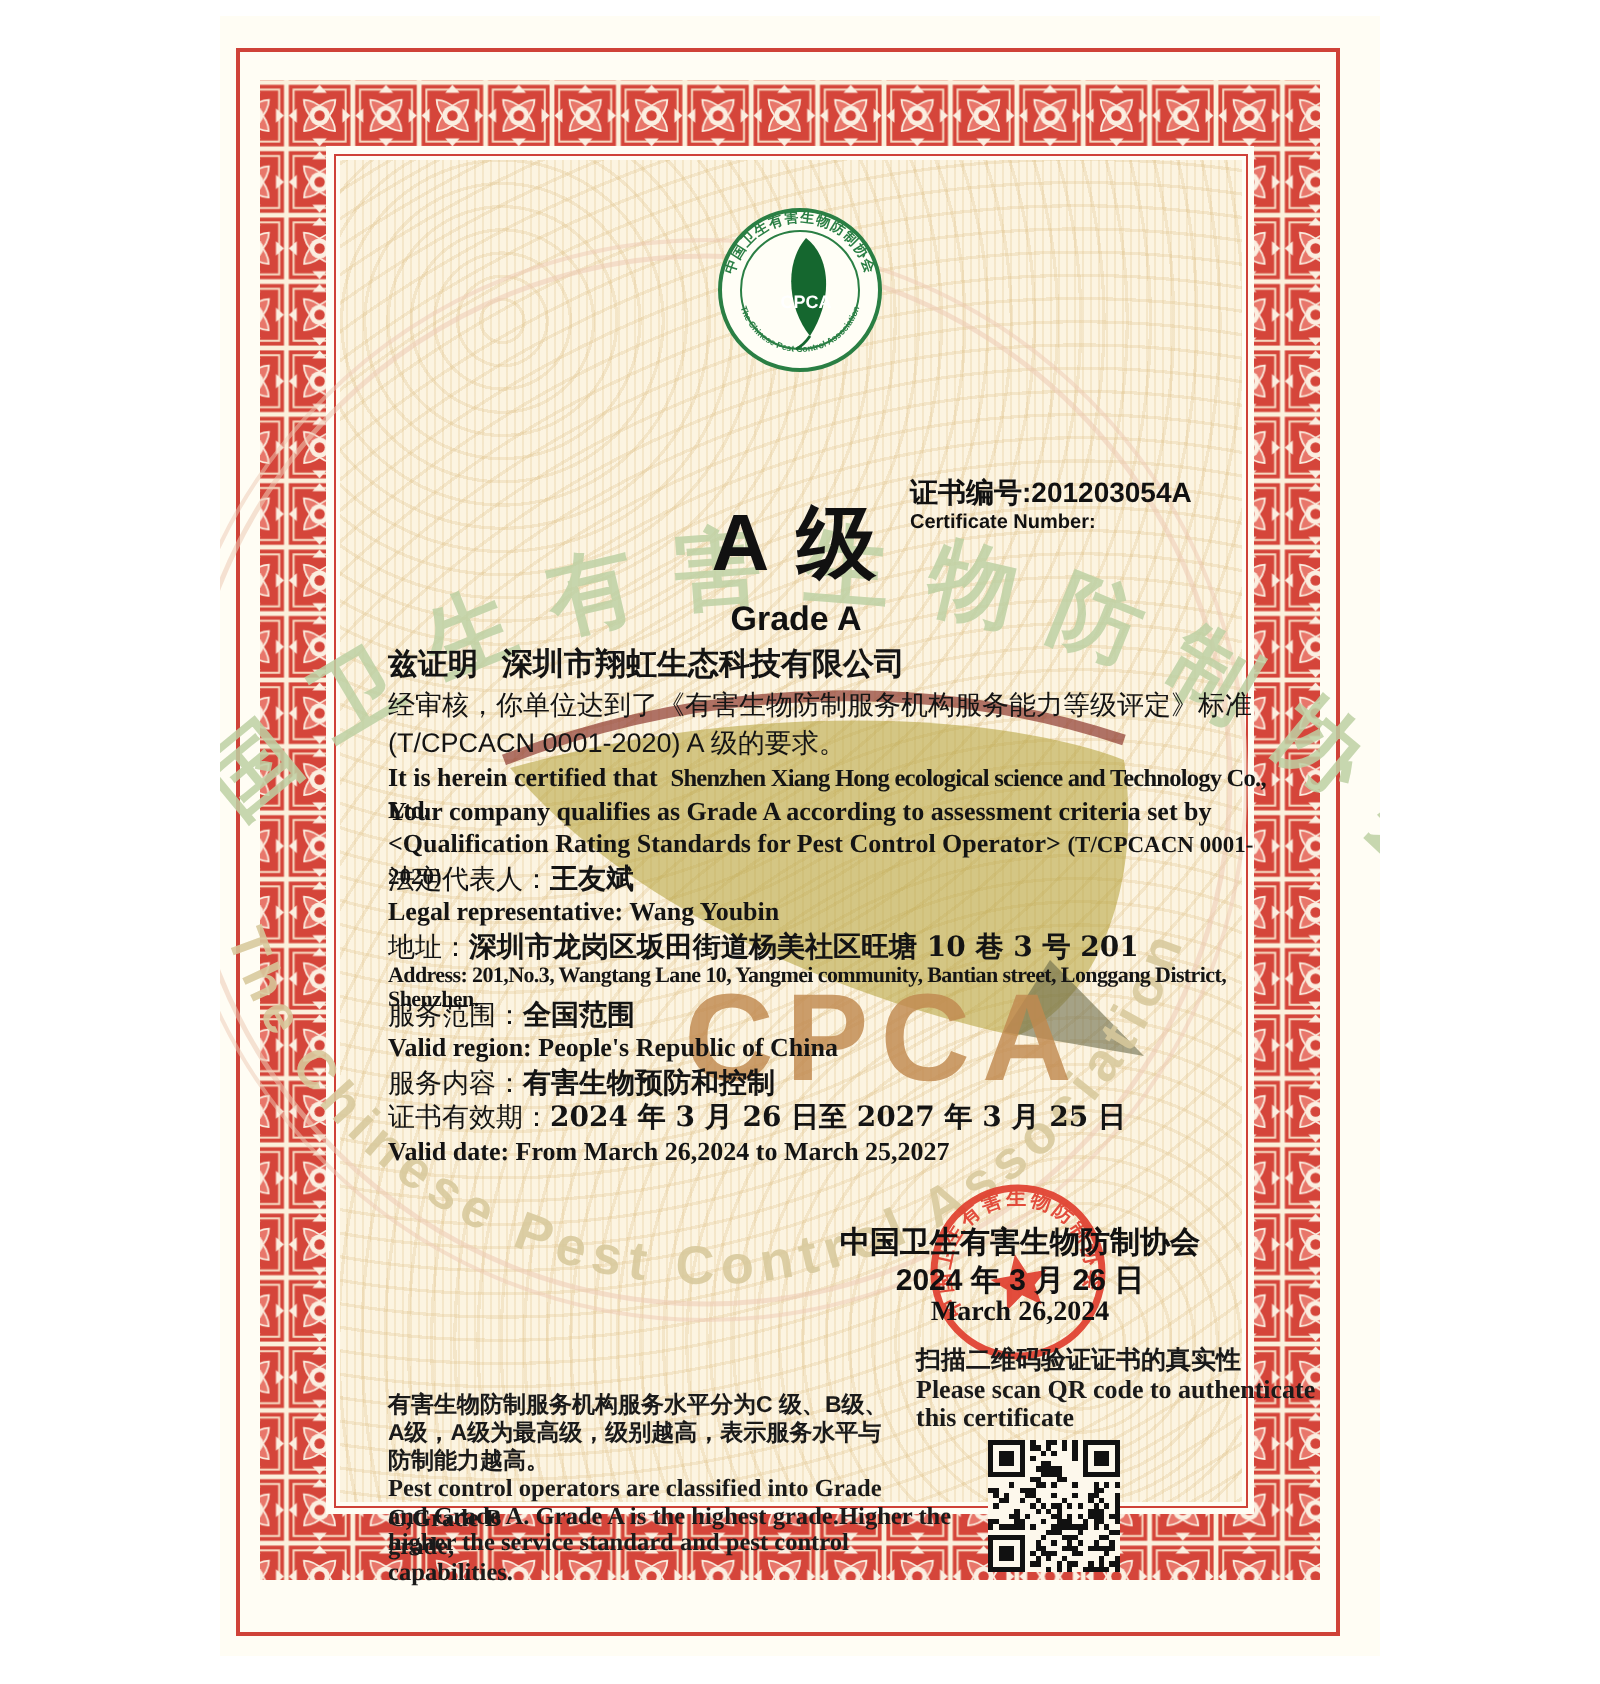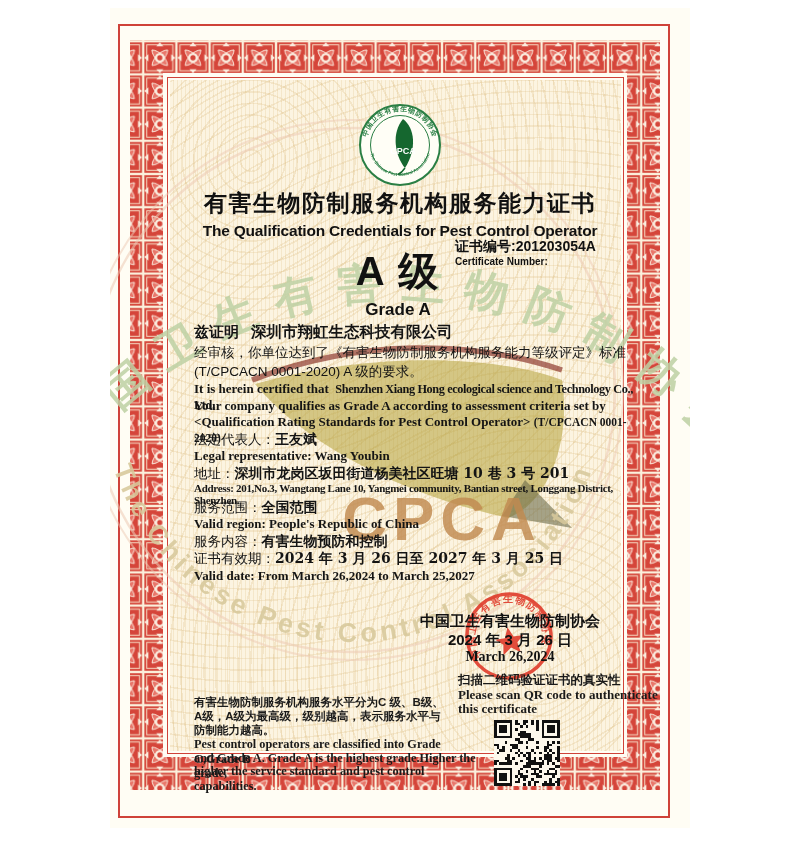--- a/index.html
+++ b/index.html
@@ -119,24 +119,20 @@
       <text font-size="4.4" font-weight="bold" fill="#2a7f44">
         <textPath href="#lg-bot" startOffset="50%" text-anchor="middle">The Chinese Pest Control Association</textPath>
       </text>
       <g>
         <path d="M3 -26 C 15 -17 17 4 5 23 C -5 11 -9 -12 3 -26 Z" fill="#15672f"></path>
         <path d="M5 23 C 3 26 1 28 -2 29.5" fill="none" stroke="#15672f" stroke-width="1.4"></path>
       </g>
       <text x="3" y="9" font-size="9" font-weight="bold" fill="#ffffff" text-anchor="middle">CPCA</text>
     </svg>
 
-    <div class="hdr">
-      <div class="t-cn">有害生物防制服务机构服务能力证书</div>
-      <div class="t-en">The Qualification Credentials for Pest Control Operator</div>
-    </div>
 
     <div class="grade">
       <div class="g-cn">A 级</div>
       <div class="g-en">Grade A</div>
     </div>
 
     <div class="certno">
       <div class="c1"><span>证书编号:</span><span>201203054A</span></div>
       <div class="c2">Certificate Number:</div>
     </div>

